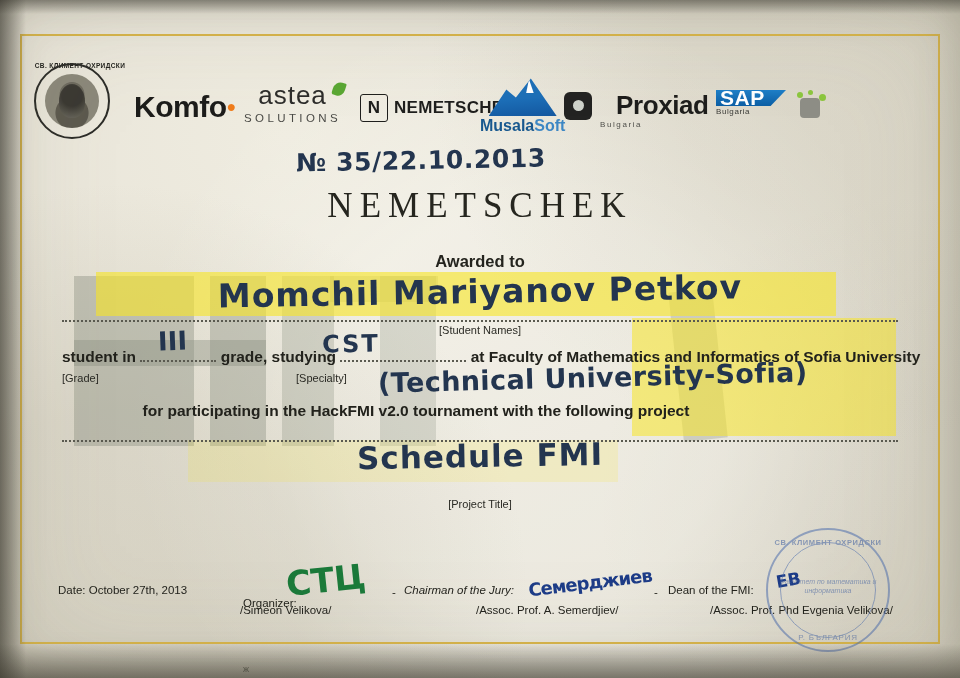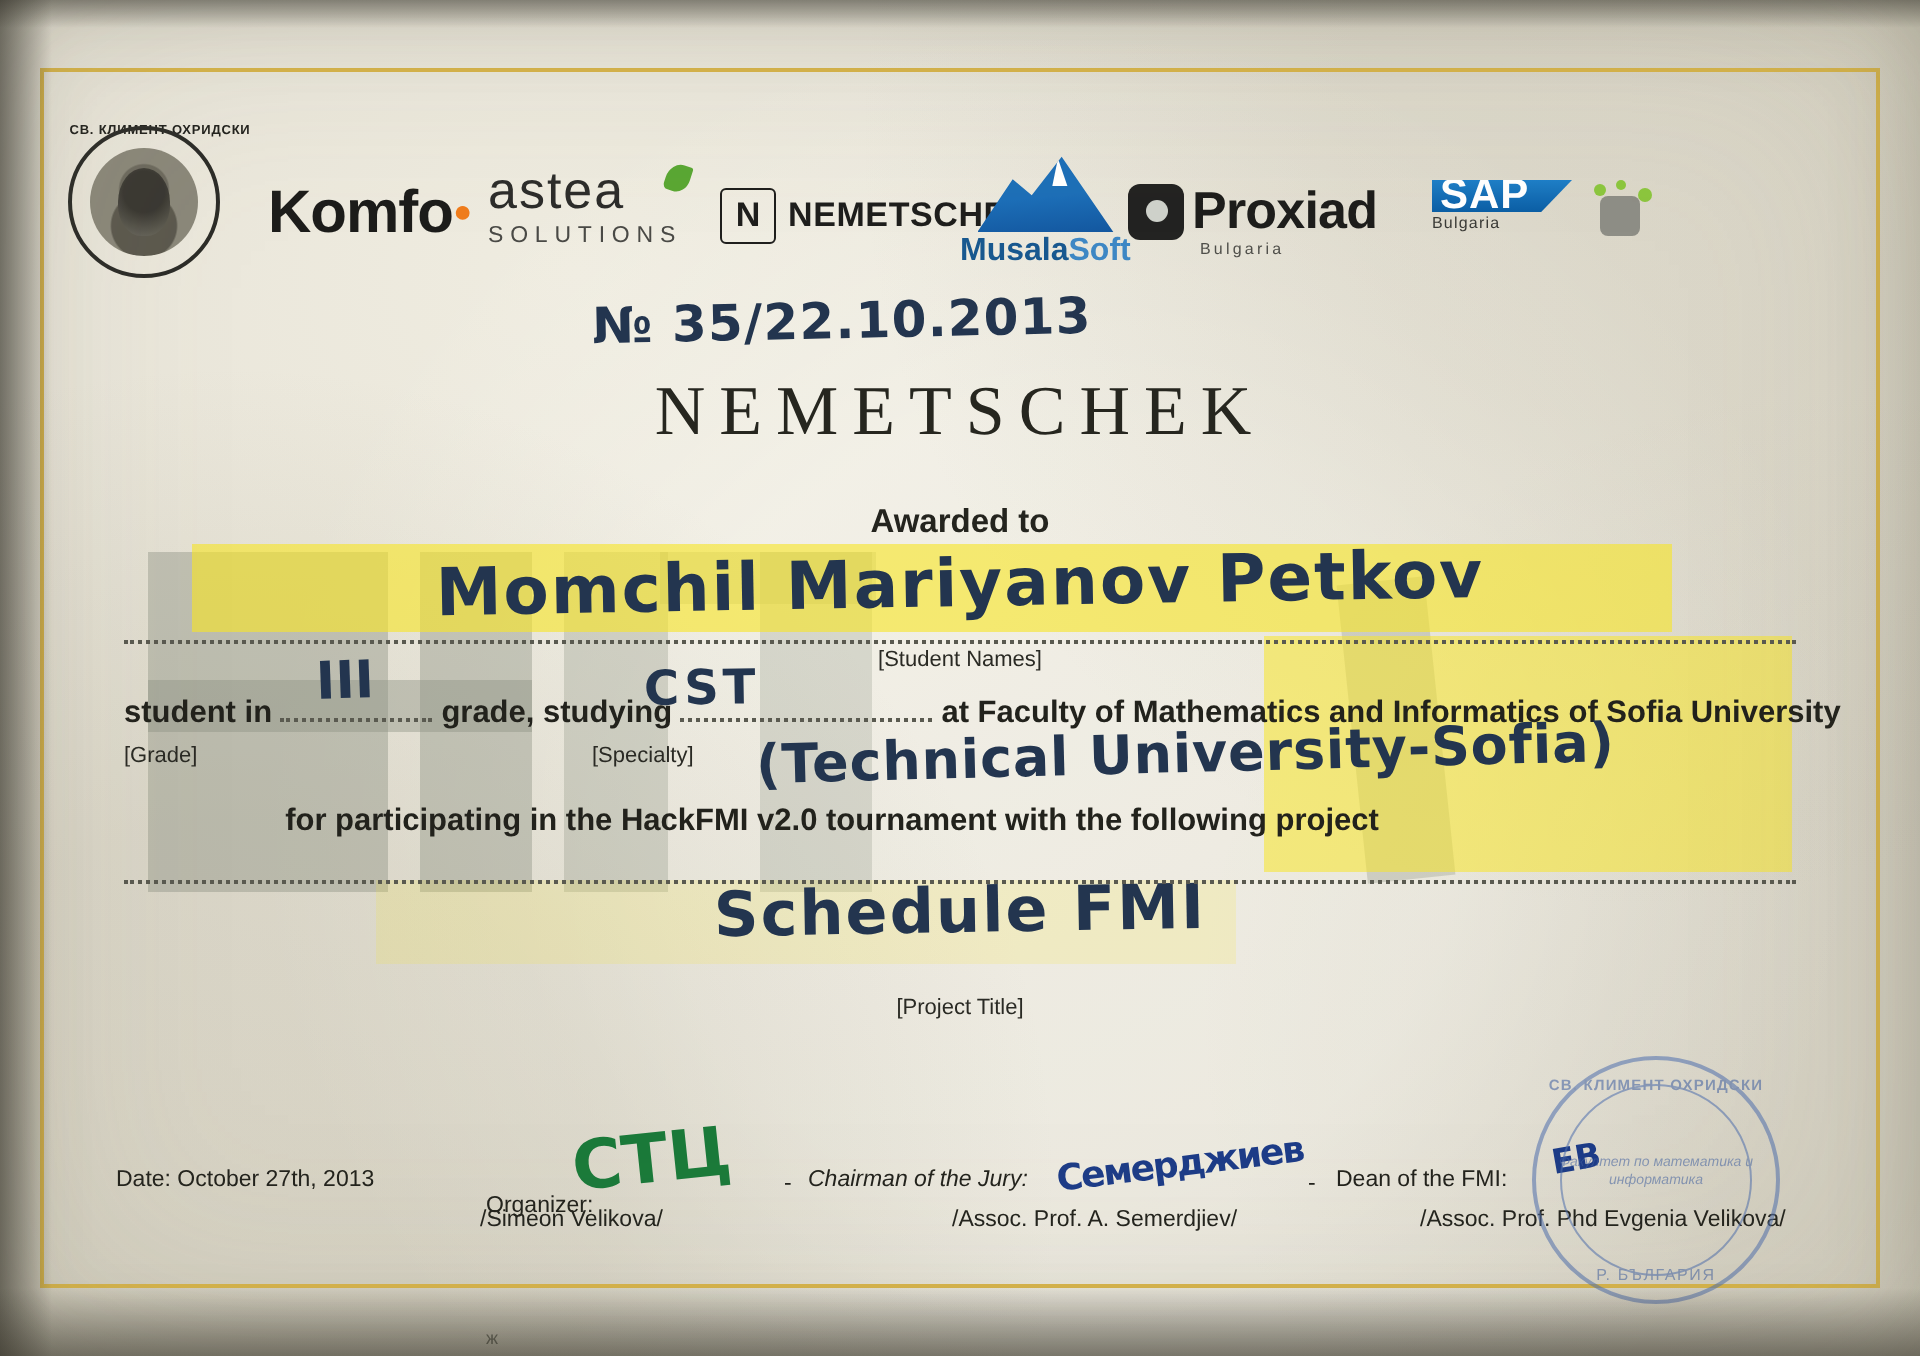--- a/index.html
+++ b/index.html
@@ -104,21 +104,21 @@
     background: radial-gradient(circle at 50% 35%, #3a3832 0 40%, #55534a 70%, #6f6d62 100%);
   }
   .seal-top-text {
     position:absolute; left:-2px; top:-2px; width:96px; text-align:center;
     font-size:6.5px; letter-spacing:.4px; color:#22221e; font-weight:700;
   }
   .logo-komfo { left: 104px; top: 28px; }
   .komfo-text { font-size: 30px; font-weight: 700; color: #1d1d1b; letter-spacing: -.5px; }
   .komfo-dot { color: #f07d1c; }
 
-  .logo-astea { left: 214px; top: 18px; text-align: left; }
+  .logo-astea { left: 214px; top: 18px; text-align: center; }
   .astea-top { font-size: 26px; color: #2d2d2b; letter-spacing: 1px; position: relative; }
   .astea-leaf {
     position: absolute; right: -4px; top: 2px; width: 12px; height: 14px;
     background: #5aa733; border-radius: 60% 10% 55% 20%;
     transform: rotate(18deg);
   }
   .astea-bottom { font-size: 11.5px; color: #4a4a46; letter-spacing: 3.4px; margin-top: 1px; }
 
   .logo-nem { left: 330px; top: 32px; display: flex; align-items: center; gap: 6px; }
   .nem-box {
@@ -135,21 +135,21 @@
     clip-path: polygon(0% 100%, 26% 34%, 40% 54%, 62% 6%, 100% 100%);
     position: relative;
   }
   .musala-mtn:after {
     content:""; position:absolute; left:48%; top:8%; width:16px; height:14px;
     background:#fff; clip-path: polygon(30% 100%, 48% 0%, 78% 100%);
   }
   .musala-text { font-size: 16px; font-weight: 700; color: #18588f; margin-top: 1px; }
   .musala-text em { font-style: normal; color: #3d87c4; font-weight: 700; }
 
-  .logo-prox { left: 534px; top: 28px; display:flex; align-items:center; gap:4px; }
+  .logo-prox { left: 534px; top: 28px; display:flex; align-items:center; gap:24px; }
   .prox-icon {
     width: 28px; height: 28px; border-radius: 6px; background: #232322;
     display:flex; align-items:center; justify-content:center;
   }
   .prox-icon:after { content:""; width:11px; height:11px; border-radius:50%; background:#cfd2cb; }
   .prox-text { font-size: 26px; font-weight: 700; color: #1e1e1c; letter-spacing: -.4px; }
   .prox-sub { position:absolute; left:36px; top:30px; font-size:8px; color:#4f4f4a; letter-spacing:1.6px; }
 
   .logo-sap { left: 686px; top: 28px; }
   .sap-badge {

